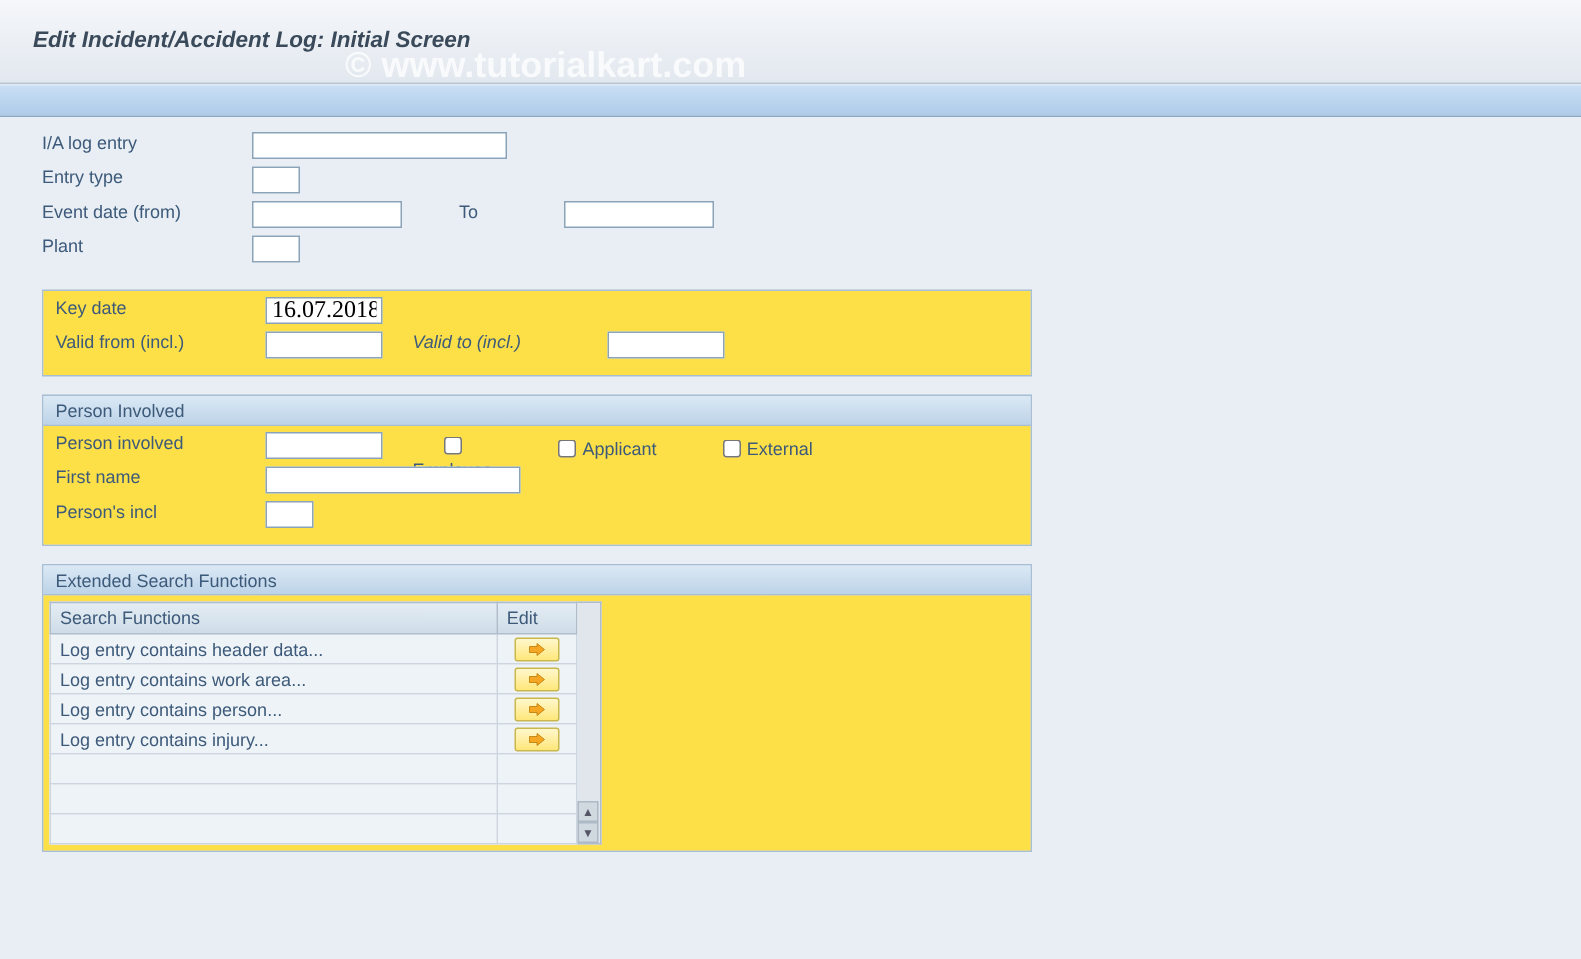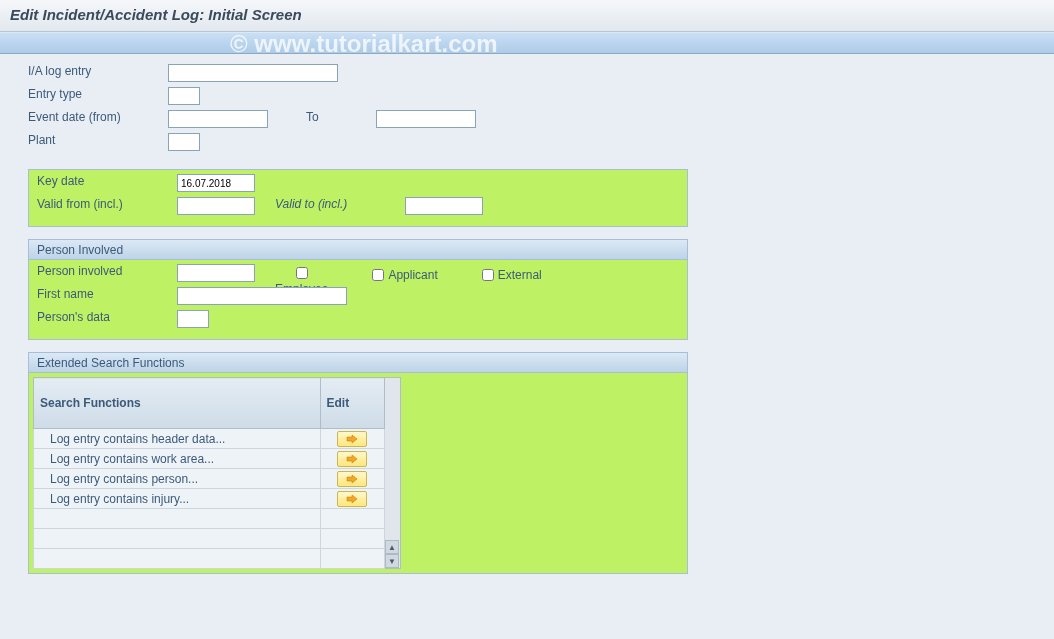--- a/index.html
+++ b/index.html
@@ -14,21 +14,21 @@
     height: 639px;
     overflow: hidden;
     position: relative;
   }
   .title-bar {
     background: linear-gradient(#f5f7fa, #e2e8ef);
     border-bottom: 1px solid #b9c4cf;
     padding: 6px 10px 8px 10px;
   }
   .title-bar h1 {
-    margin: 0;
+    margin: 12px;
     font-size: 15px;
     font-style: italic;
     font-weight: bold;
     color: #3a4a5a;
   }
   .toolbar-strip {
     background: linear-gradient(#c9dff5, #aecbe8);
     height: 22px;
     border-bottom: 1px solid #8ea9c4;
     border-top: 1px solid #dbe9f7;
@@ -56,22 +56,22 @@
   }
   .label {
     display: inline-block;
     color: #3d5a7a;
   }
   .label-col { width: 140px; }
   input[type="text"] {
     height: 18px;
     border: 1px solid #8aa3b8;
     background: #fff;
-    font-family: Liberation Sans, sans-serif;
-    font-size: 10px;
+    font-family: Liberation Serif, serif;
+    font-size: 16px;
     padding: 0 3px;
   }
   .w-lg { width: 170px; }
   .w-md { width: 100px; }
   .w-sm { width: 32px; }
   .gap1 { margin-left: 38px; width:30px; }
   .gap2 { margin-left: 40px; }
   .group {
     border: 1px solid #a7bed4;
     background: #dde7ef;
@@ -81,21 +81,21 @@
   .group-header {
     background: linear-gradient(#dbe9f5, #bdd3e8);
     border-bottom: 1px solid #a7bed4;
     padding: 3px 8px;
     color: #3d5a7a;
     font-size: 12px;
     height: 20px;
   }
   .group-body {
     padding: 4px 8px 6px 8px;
-    background: #bef264;
+    background: #fde047;
   }
   .cb {
     display:inline-flex;
     align-items:center;
     margin-right:40px;
     color:#3d5a7a;
   }
   .cb input { margin-right:4px; width:12px; height:12px; border:1px solid #8aa3b8; }
   
   .grid-wrap {
@@ -106,29 +106,29 @@
   }
   .grid {
     border-collapse: collapse;
     width: 352px;
     background:#fff;
     border:1px solid #b0bcc9;
   }
   .grid th {
     background: linear-gradient(#e4ecf3,#cedce8);
     text-align:left;
-    font-weight:bold;
+    font-weight:normal;
     color:#3d5a7a;
-    padding:18px 6px;
+    padding:3px 6px;
     border:1px solid #b0bcc9;
     height:18px;
   }
   .grid td {
     border:1px solid #cdd6df;
-    padding:0 16px;
+    padding:0 6px;
     height:20px;
     color:#3d5a7a;
     background:#eef3f7;
   }
   .grid td.empty { background:#eef3f7; height:20px;}
   .call-btn {
     display:inline-block;
     width:30px;
     height:16px;
     background: linear-gradient(#fff7cc,#ffe77a);
@@ -224,21 +224,21 @@
         <label class="cb">
           <input type="checkbox" style="">
           <span>External</span>
         </label>
       </div>
       <div class="row">
         <span class="label label-col">First name</span>
         <input type="text" class="w-lg" value="" style="">
       </div>
       <div class="row">
-        <span class="label label-col">Person's data</span>
+        <span class="label label-col">Person's incl</span>
         <input type="text" class="w-sm" value="" style="">
       </div>
     </div>
   </div>
 
   <div class="group">
     <div class="group-header">Extended Search Functions</div>
     <div class="group-body" style="padding:4px;">
       <div class="grid-wrap">
         <table class="grid">

